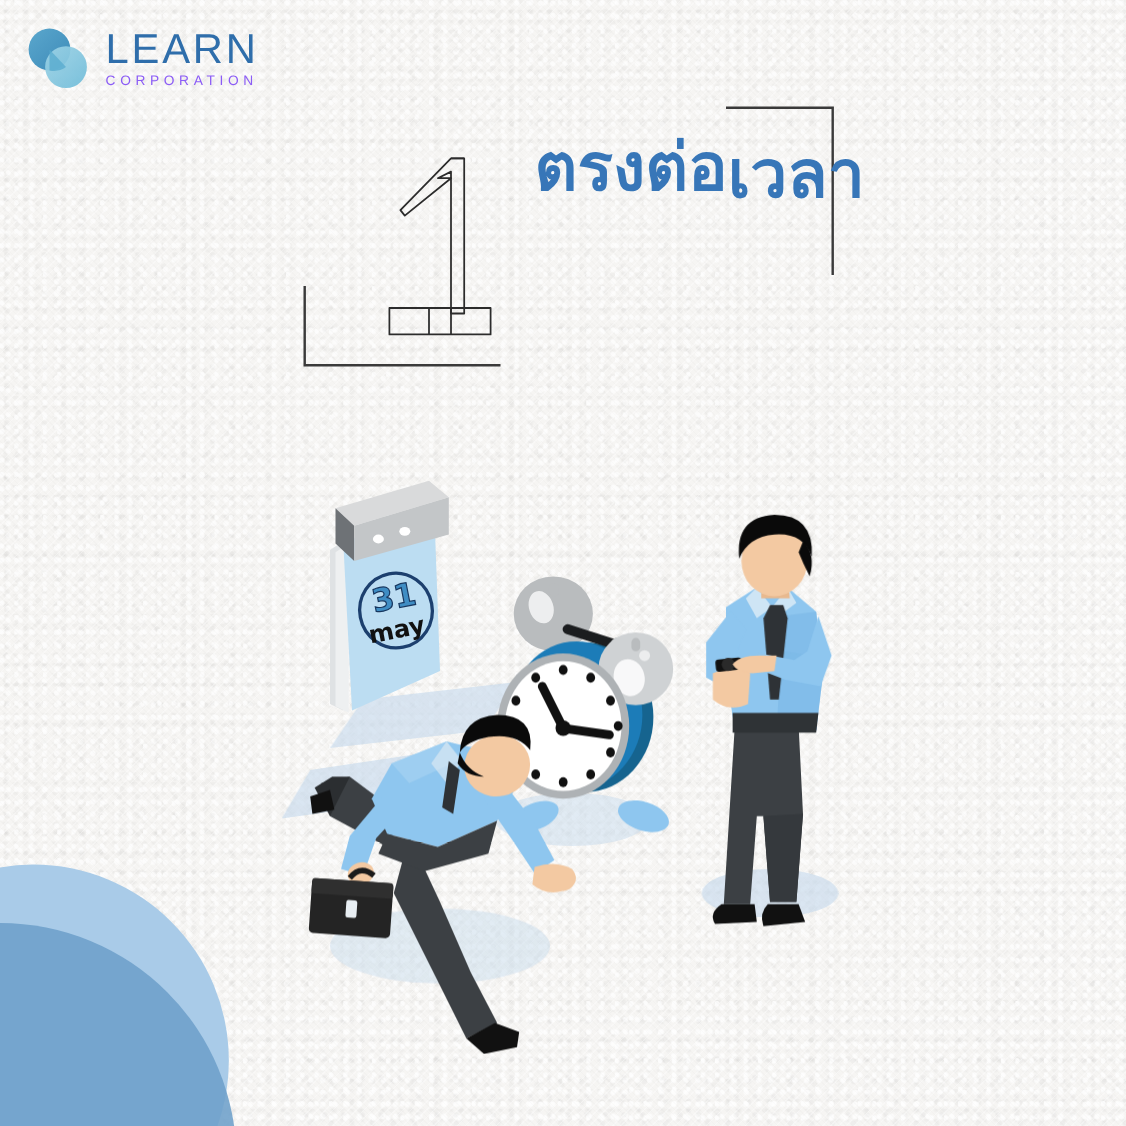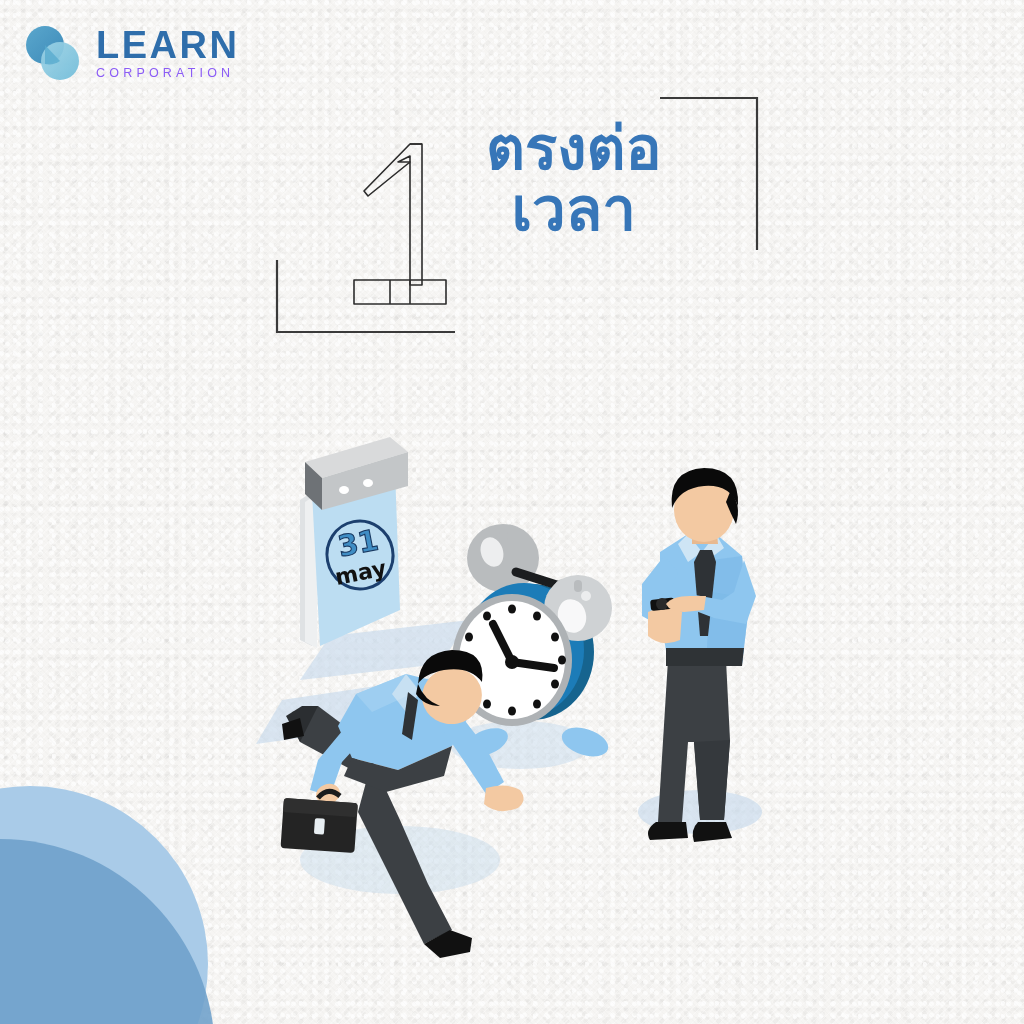--- a/index.html
+++ b/index.html
@@ -33,38 +33,37 @@
 
   
   .corner-deco{position:absolute;left:-120px;bottom:-130px;width:430px;height:400px;z-index:3;}
 
   
   .logo{position:absolute;left:22px;top:22px;z-index:8;display:flex;align-items:center;gap:12px;}
   .logo-mark{width:62px;height:62px;flex:0 0 62px;}
   .logo-text{display:flex;flex-direction:column;line-height:1;}
   .logo-word{
     font-family:"Liberation Sans",sans-serif;
-    font-size:38px;font-weight:700;letter-spacing:2.5px;color:#2f6eab;
+    font-size:38px;font-weight:400;letter-spacing:2.5px;color:#2f6eab;
   }
   .logo-sub{
     font-family:"Liberation Sans",sans-serif;
     font-size:12.5px;font-weight:400;letter-spacing:4.2px;color:#8b5cf6;margin-top:3px;
   }
 
   
   .headline-zone{position:absolute;left:0;top:0;width:1024px;height:360px;z-index:7;}
   .bracket-svg{position:absolute;left:0;top:0;}
   .numeral-svg{position:absolute;left:340px;top:128px;}
   .headline-text{
     position:absolute;left:486px;top:126px;
-    display:flex;flex-direction:column;line-height:.92;
+    display:flex;flex-direction:row;line-height:.92;
     color:#3776b8;
-    font-family:Liberation Mono, monospace;
+    font-family:Liberation Serif, serif;
     font-weight:700;
-    align-items:center;
   }
   .hl-1{font-size:60px;letter-spacing:0px;}
   .hl-2{font-size:60px;letter-spacing:0px;margin-top:6px;}
 
   
   .illustration{position:absolute;left:0;top:0;width:1024px;height:1024px;z-index:6;}
 </style>
 </head>
 <body>
 

